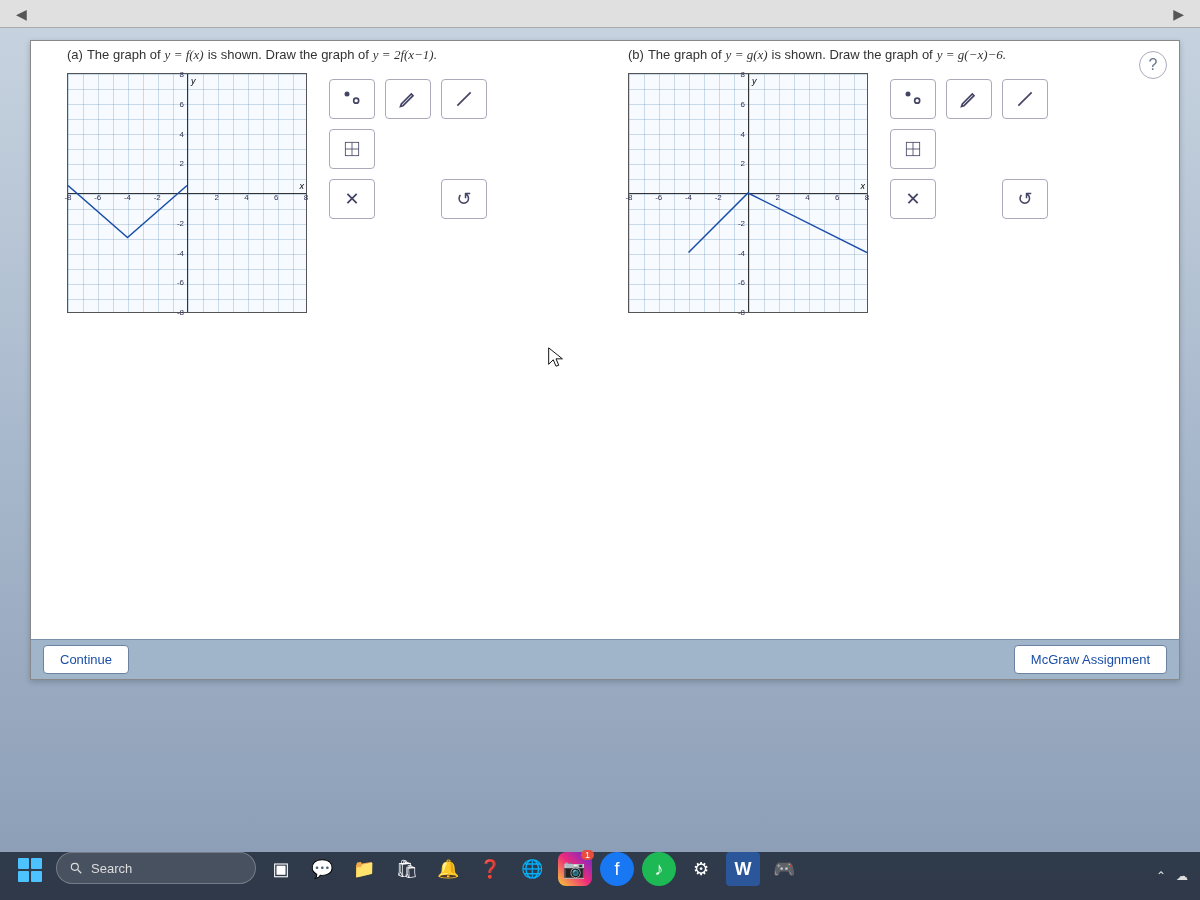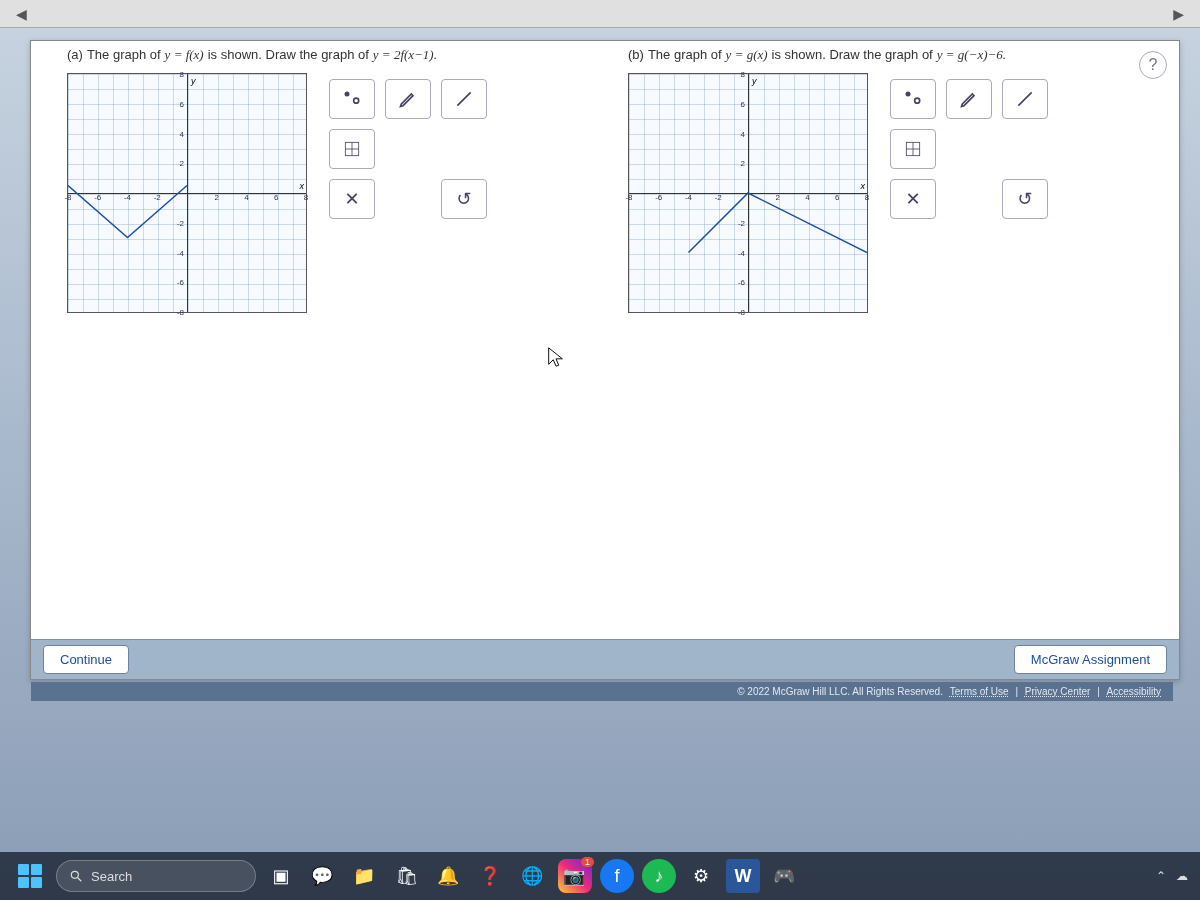--- a/index.html
+++ b/index.html
@@ -155,21 +155,20 @@
     color: #222;
     pointer-events: none;
   }
   
   .taskbar {
     position: absolute;
     bottom: 0; left: 0; right: 0;
     height: 48px;
     background: rgba(30,40,55,0.85);
     display: flex;
-    align-items: center;
     padding: 0 12px;
     gap: 8px;
   }
   .start-btn {
     width: 36px; height: 36px;
     display: grid;
     grid-template-columns: 1fr 1fr;
     grid-template-rows: 1fr 1fr;
     gap: 2px;
     padding: 6px;
@@ -368,26 +367,20 @@
           <div></div>
           <div class="tool-btn">↺</div>
         </div>
       </div>
     </div>
   </div>
 
   <div class="bottom-bar">
     <button class="continue-btn">Continue</button>
     <button class="submit-btn">McGraw Assignment</button>
-  </div>
-  <div class="footer-links">
-    <span>© 2022 McGraw Hill LLC. All Rights Reserved.</span>
-    <a>Terms of Use</a> |
-    <a>Privacy Center</a> |
-    <a>Accessibility</a>
   </div>
 </div>
 
 <div class="cursor-icon">
   <svg width="22" height="22" viewBox="0 0 24 24">
       <path d="M4 2l0 18 5-5 3 7 3-1-3-7 7 0z" fill="#fff" stroke="#000" stroke-width="1"></path>
     </svg>
 </div>
 
 <div class="taskbar">

